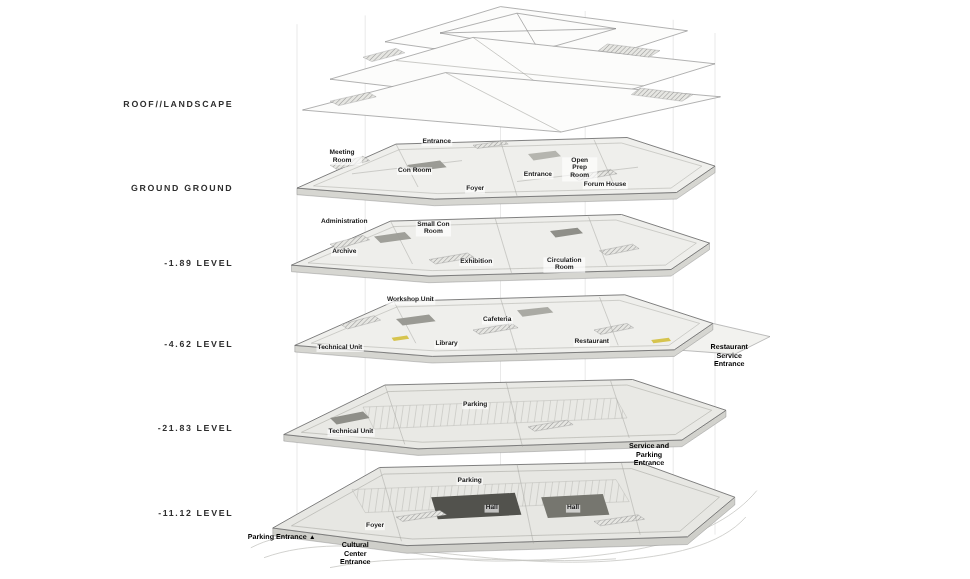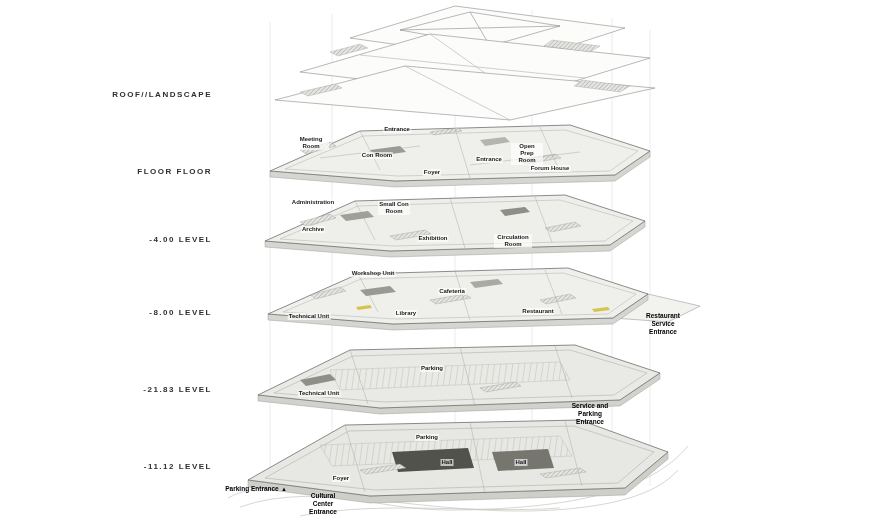--- a/index.html
+++ b/index.html
@@ -138,23 +138,23 @@
       <polygon points="275,100 405,66 655,88 510,120"></polygon>
       <line x1="405" y1="66" x2="510" y2="120" stroke="#b0b0ab"></line>
       <polygon points="330,52 360,44 368,48 338,56" fill="url(#hatchA)" stroke-width="0.3"></polygon>
       <polygon points="552,40 600,46 590,52 544,46" fill="url(#hatchA)" stroke-width="0.3"></polygon>
       <polygon points="300,92 335,84 342,88 308,96" fill="url(#hatchA)" stroke-width="0.3"></polygon>
       <polygon points="582,80 630,86 620,92 574,86" fill="url(#hatchA)" stroke-width="0.3"></polygon>
     </g>
   </svg>
 
   <div class="level-label" style="top:90px">ROOF//LANDSCAPE</div>
-  <div class="level-label" style="top:167px">FLOOR FLOOR</div>
-  <div class="level-label" style="top:235px">-4.00 LEVEL</div>
-  <div class="level-label" style="top:308px">-8.00 LEVEL</div>
+  <div class="level-label" style="top:167px">GROUND GROUND</div>
+  <div class="level-label" style="top:235px">-1.89 LEVEL</div>
+  <div class="level-label" style="top:308px">-4.62 LEVEL</div>
   <div class="level-label" style="top:385px">-21.83 LEVEL</div>
   <div class="level-label" style="top:462px">-11.12 LEVEL</div>
 
   <span class="room" style="left:397px;top:126px">Entrance</span>
   <span class="room wrap" style="left:311px;top:136px;width:34px">Meeting Room</span>
   <span class="room" style="left:377px;top:152px">Con Room</span>
   <span class="room wrap" style="left:527px;top:143px;width:30px">Open Prep Room</span>
   <span class="room" style="left:489px;top:156px">Entrance</span>
   <span class="room" style="left:432px;top:169px">Foyer</span>
   <span class="room" style="left:550px;top:165px">Forum House</span>

